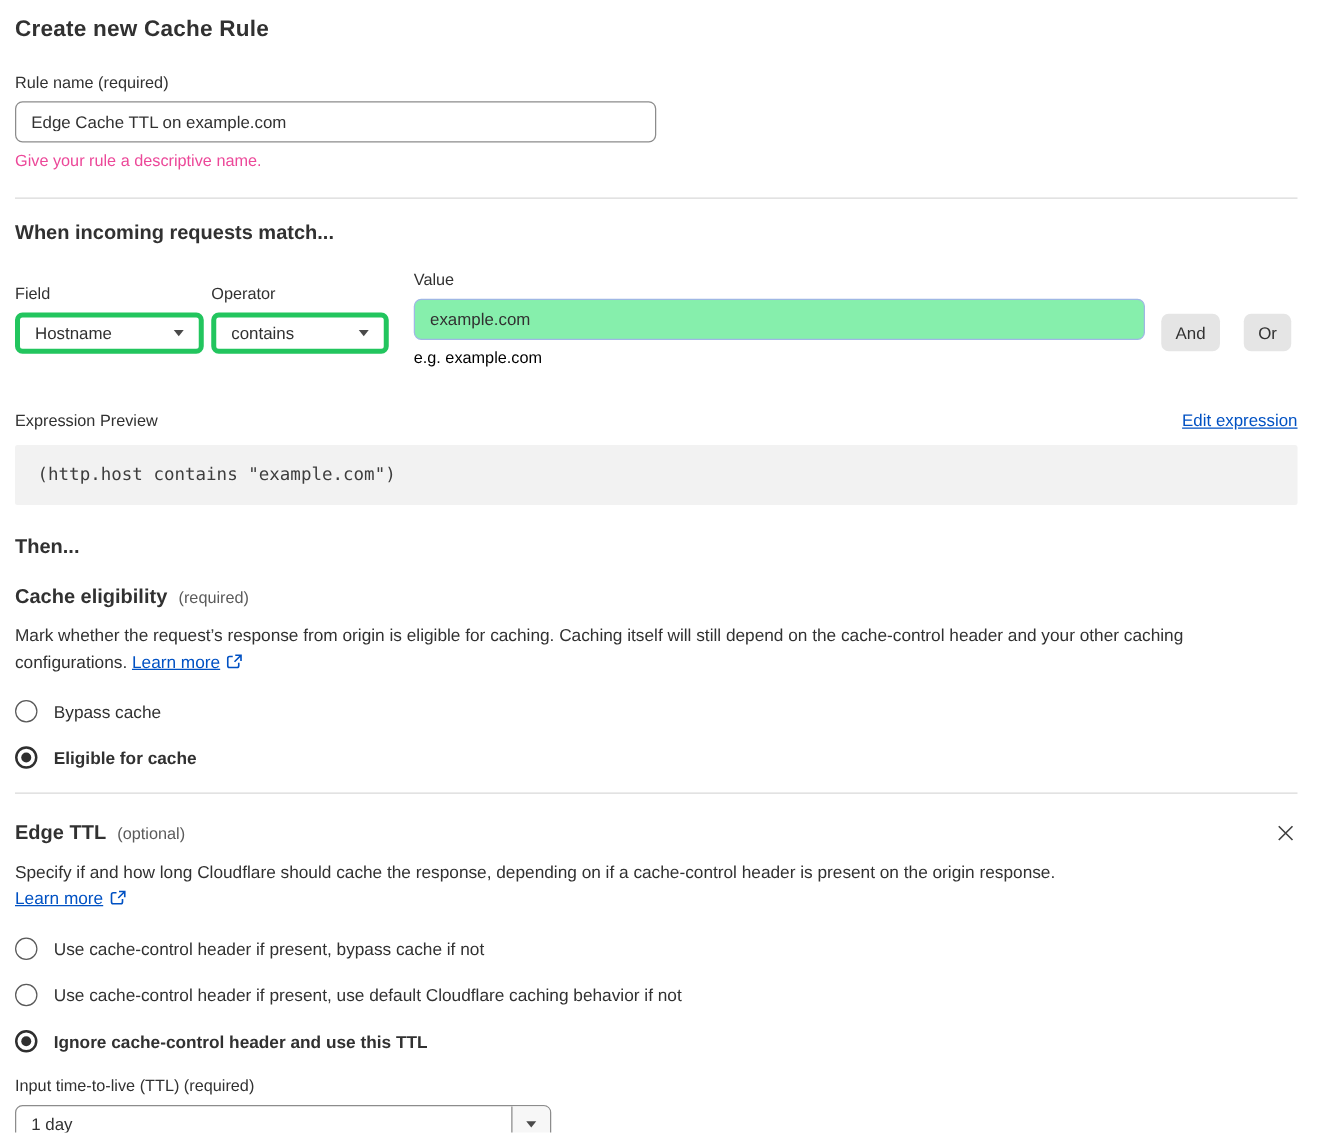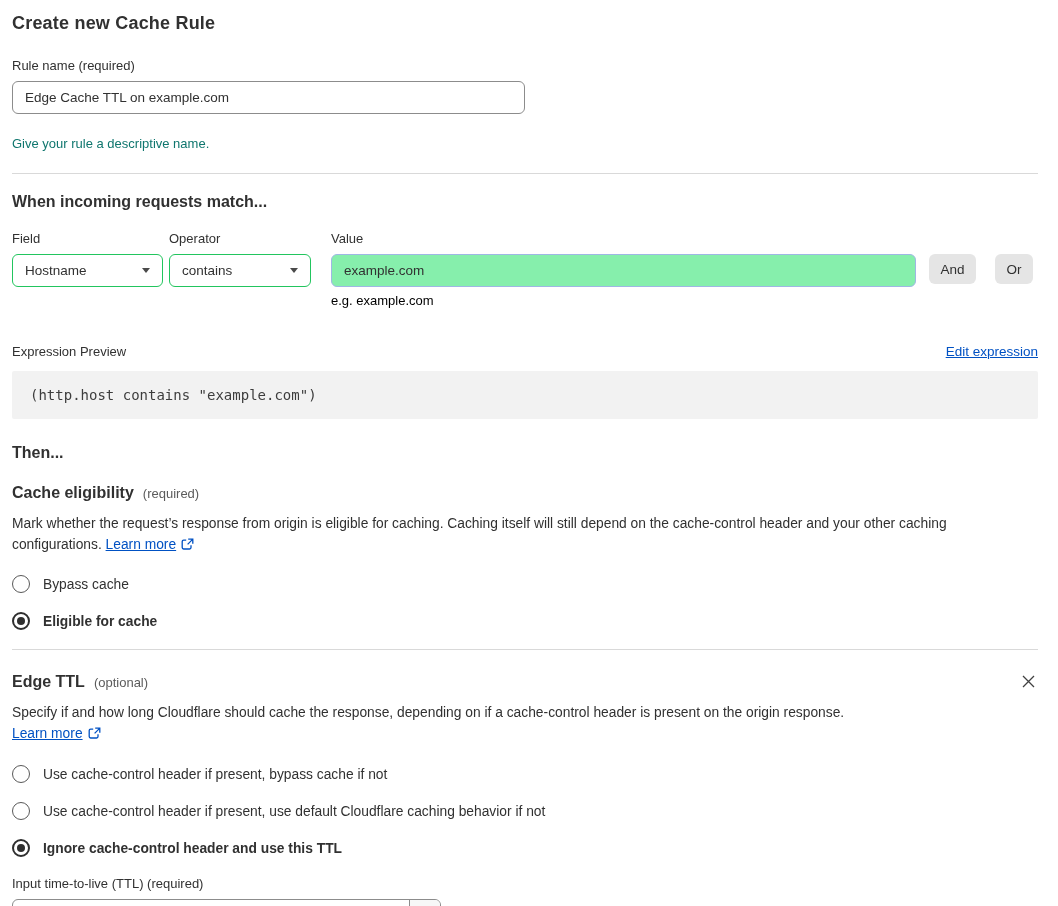--- a/index.html
+++ b/index.html
@@ -12,32 +12,32 @@
   .page { padding: 13px 20px 0 12px; }
 
   .page-title { font-size: 18px; font-weight: 700; letter-spacing: .2px; }
 
   .field-label { font-size: 13px; margin-top: 24px; }
   .text-input {
     display: block; margin-top: 8px; width: 513px; height: 33px;
     border: 1px solid #8c8c8c; border-radius: 6px; padding: 0 12px;
     font-size: 13.5px; font-family: inherit; color: #313131; background: #fff; outline: none;
   }
-  .helper { font-size: 13px; margin-top: 22px; color: #0f766e; }
+  .helper { font-size: 13px; margin-top: 7px; color: #ec4899; }
 
   .divider { border: none; border-top: 1px solid #d9d9d9; margin-top: 22px; }
 
   .section-heading { font-size: 16px; font-weight: 700; margin-top: 19px; }
 
   
-  .match-row { display: flex; align-items: flex-start; margin-top: 20px; }
+  .match-row { display: flex; align-items: center; margin-top: 20px; }
   .match-col { display: flex; flex-direction: column; }
   .match-col .col-label { font-size: 13px; margin-bottom: 8px; }
   .select-box {
-    height: 33px; border: 1px solid #22c55e; border-radius: 6px;
+    height: 33px; border: 4px solid #22c55e; border-radius: 6px;
     padding: 0 12px; display: flex; align-items: center; justify-content: space-between;
     font-size: 13.5px; background: #fff; cursor: pointer;
   }
   .caret {
     width: 0; height: 0; margin-left: 10px;
     border-left: 4.5px solid transparent; border-right: 4.5px solid transparent;
     border-top: 5.5px solid #4a4a4a;
   }
   .col-field { width: 151px; margin-right: 6px; }
   .col-operator { width: 142px; margin-right: 20px; }

